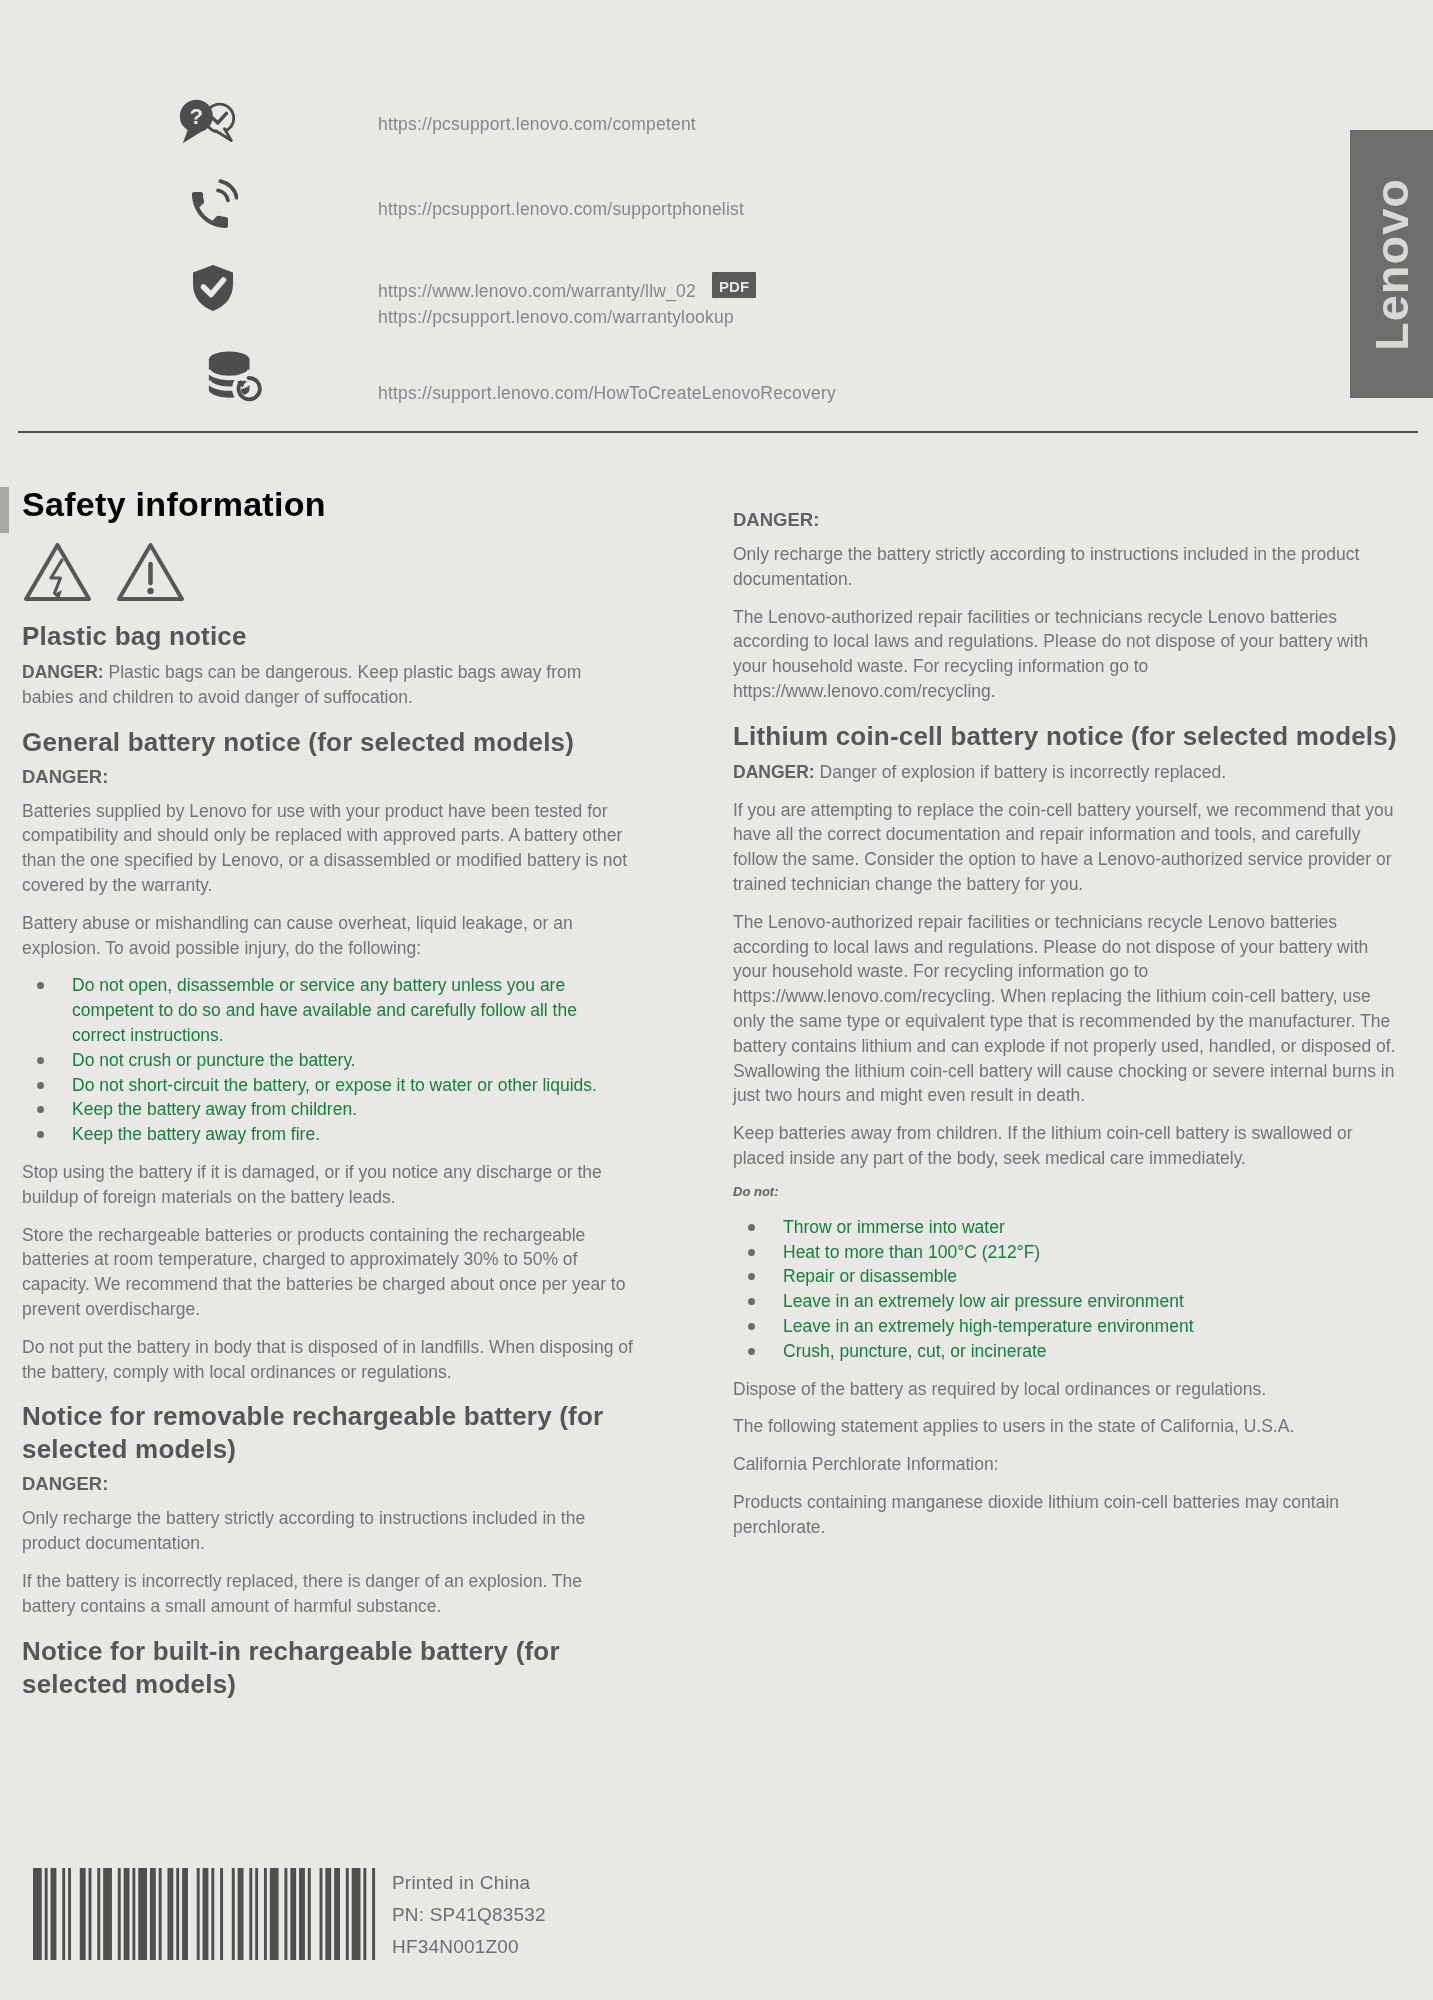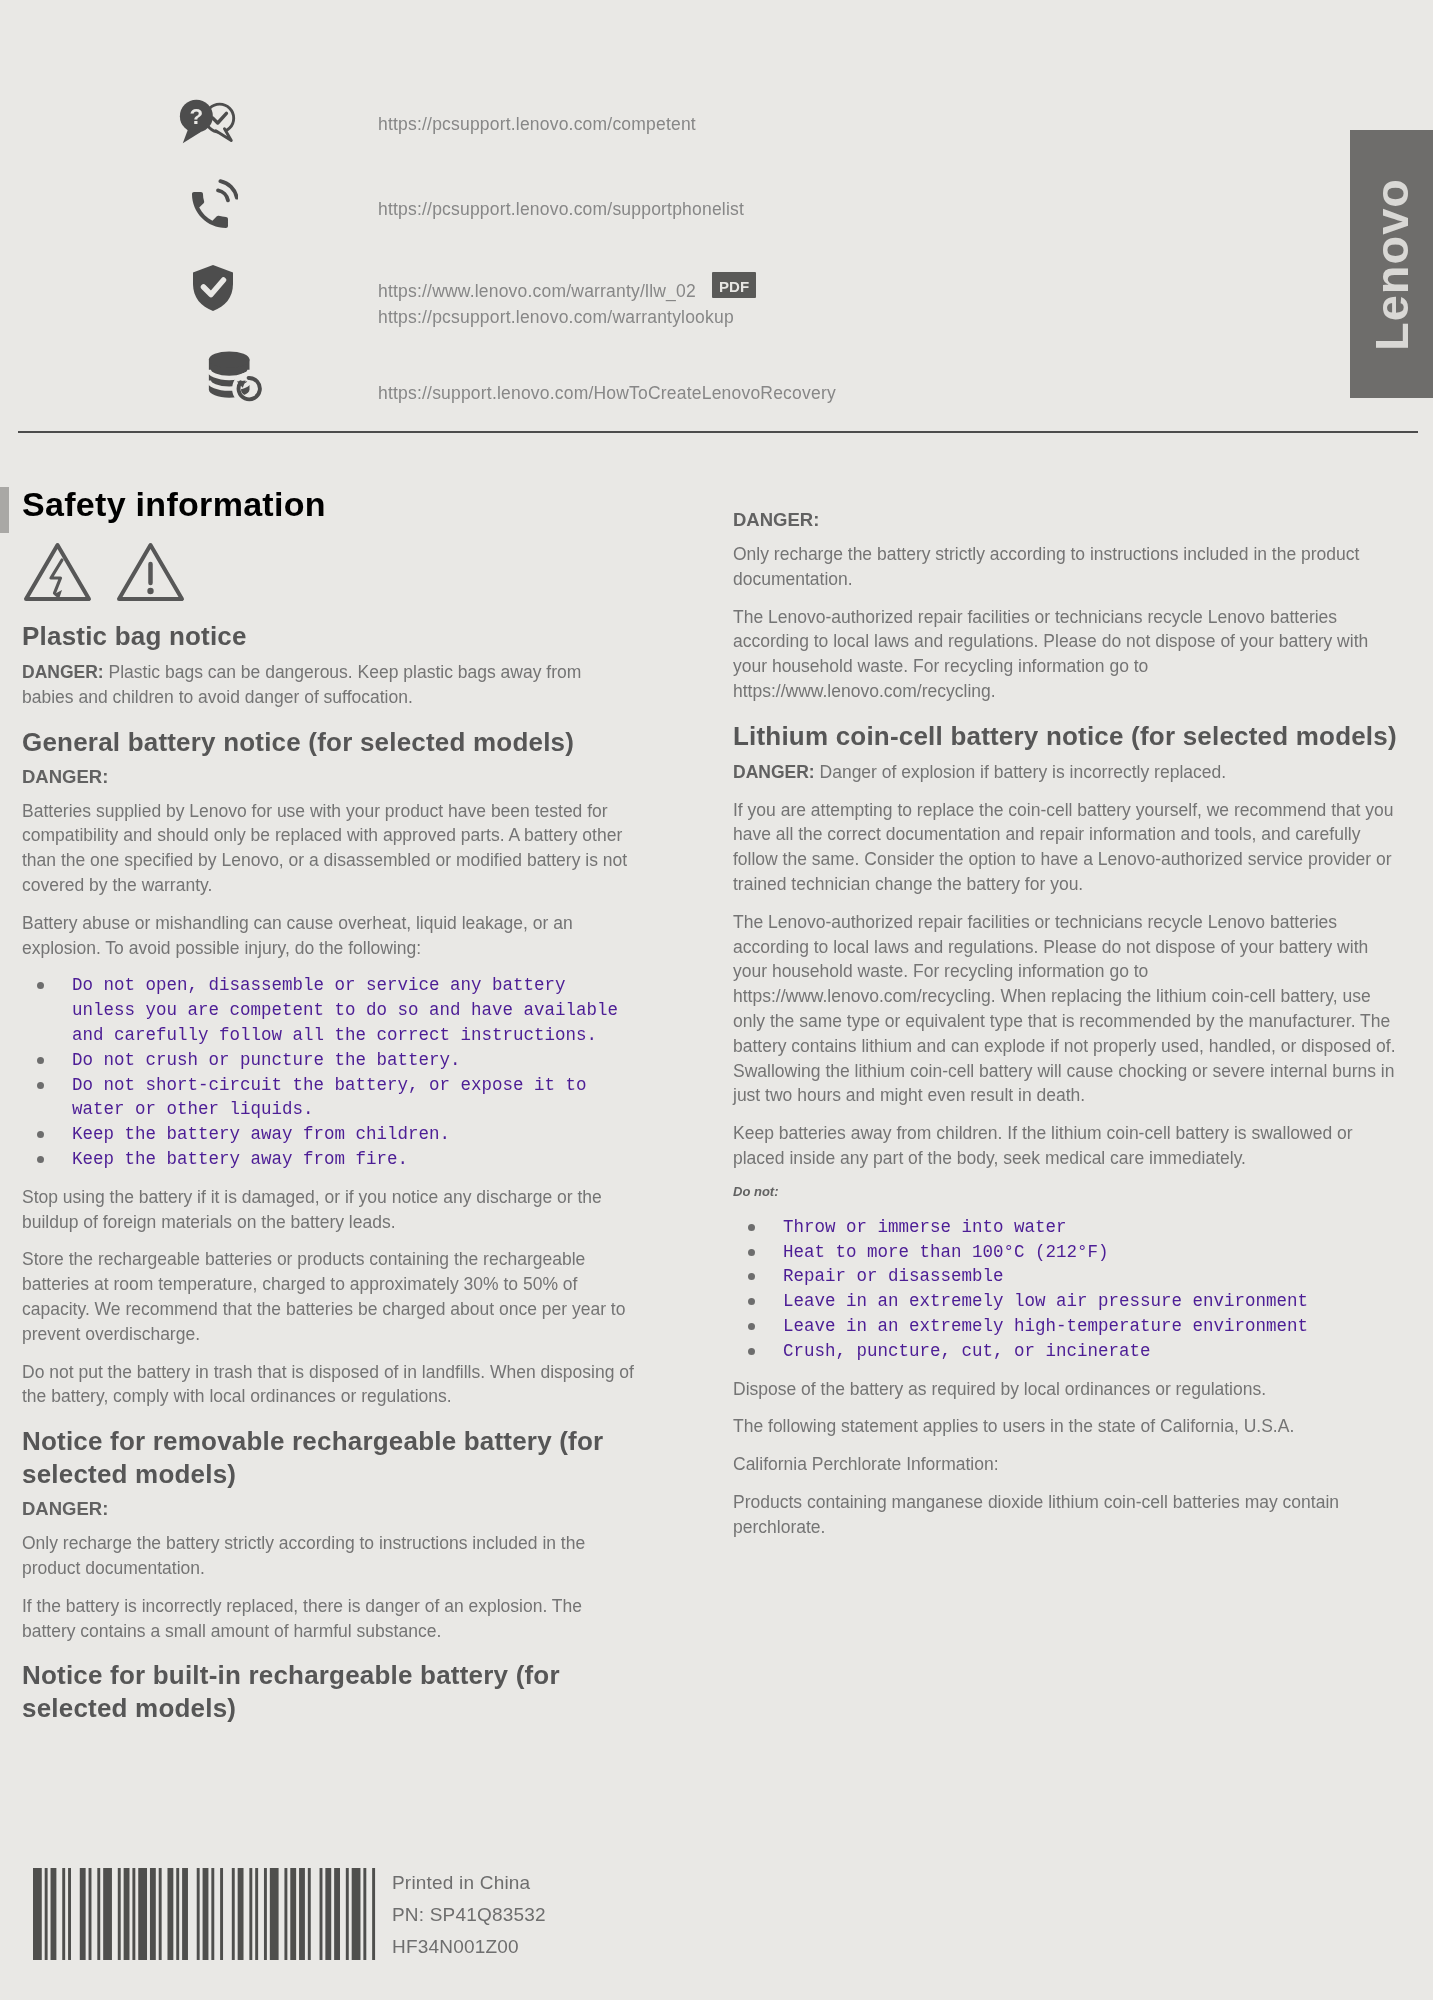--- a/index.html
+++ b/index.html
@@ -41,21 +41,21 @@
   h1 { font-size:34px; line-height:41px; color:#000000; margin:0; letter-spacing:0.3px; }
   .warning-icons { display:flex; gap:22px; margin:15px 0 10px; }
   h2 { font-size:26px; line-height:33px; color:#565656; margin:16px 0 7px; letter-spacing:0.2px; }
   p  { font-size:17.5px; line-height:24.8px; color:#747474; margin:0 0 13px; }
   p strong { color:#616161; }
   .danger { font-weight:700; font-size:18.5px; color:#626262; margin:3px 0 11px; }
   .donot  { font-weight:700; font-style:italic; font-size:13px; color:#626262; margin:5px 0 16px; }
   ul { list-style:none; margin:0 0 13px; padding:0; }
   li {
     position:relative; padding-left:50px;
-    font-size:17.5px; line-height:24.8px; color:#4c1d95;font-family:Liberation Mono, monospace;
+    font-size:17.5px; line-height:24.8px; color:#15803d;
   }
   li::before {
     content:""; position:absolute; left:15px; top:9px;
     width:7px; height:7px; border-radius:50%; background:#6d6d6d;
   }
   .footer-text {
     position:absolute; left:392px; top:1867px;
     font-size:19px; line-height:32px; color:#6e6e6e; letter-spacing:0.2px;
   }
   #barcode { position:absolute; left:33px; top:1868px; }
@@ -137,21 +137,21 @@
       <p>Battery abuse or mishandling can cause overheat, liquid leakage, or an explosion. To avoid possible injury, do the following:</p>
       <ul>
         <li>Do not open, disassemble or service any battery unless you are competent to do so and have available and carefully follow all the correct instructions.</li>
         <li>Do not crush or puncture the battery.</li>
         <li>Do not short-circuit the battery, or expose it to water or other liquids.</li>
         <li>Keep the battery away from children.</li>
         <li>Keep the battery away from fire.</li>
       </ul>
       <p>Stop using the battery if it is damaged, or if you notice any discharge or the buildup of foreign materials on the battery leads.</p>
       <p>Store the rechargeable batteries or products containing the rechargeable batteries at room temperature, charged to approximately 30% to 50% of capacity. We recommend that the batteries be charged about once per year to prevent overdischarge.</p>
-      <p>Do not put the battery in trash that is disposed of in landfills. When disposing of the battery, comply with local ordinances or regulations.</p>
+      <p>Do not put the battery in body that is disposed of in landfills. When disposing of the battery, comply with local ordinances or regulations.</p>
       <h2>Notice for removable rechargeable battery (for selected models)</h2>
       <div class="danger">DANGER:</div>
       <p>Only recharge the battery strictly according to instructions included in the product documentation.</p>
       <p>If the battery is incorrectly replaced, there is danger of an explosion. The battery contains a small amount of harmful substance.</p>
       <h2>Notice for built-in rechargeable battery (for selected models)</h2>
     </div>
 </div>
 
 <div id="right-col" class="col">
   <div id="right-blocks">

